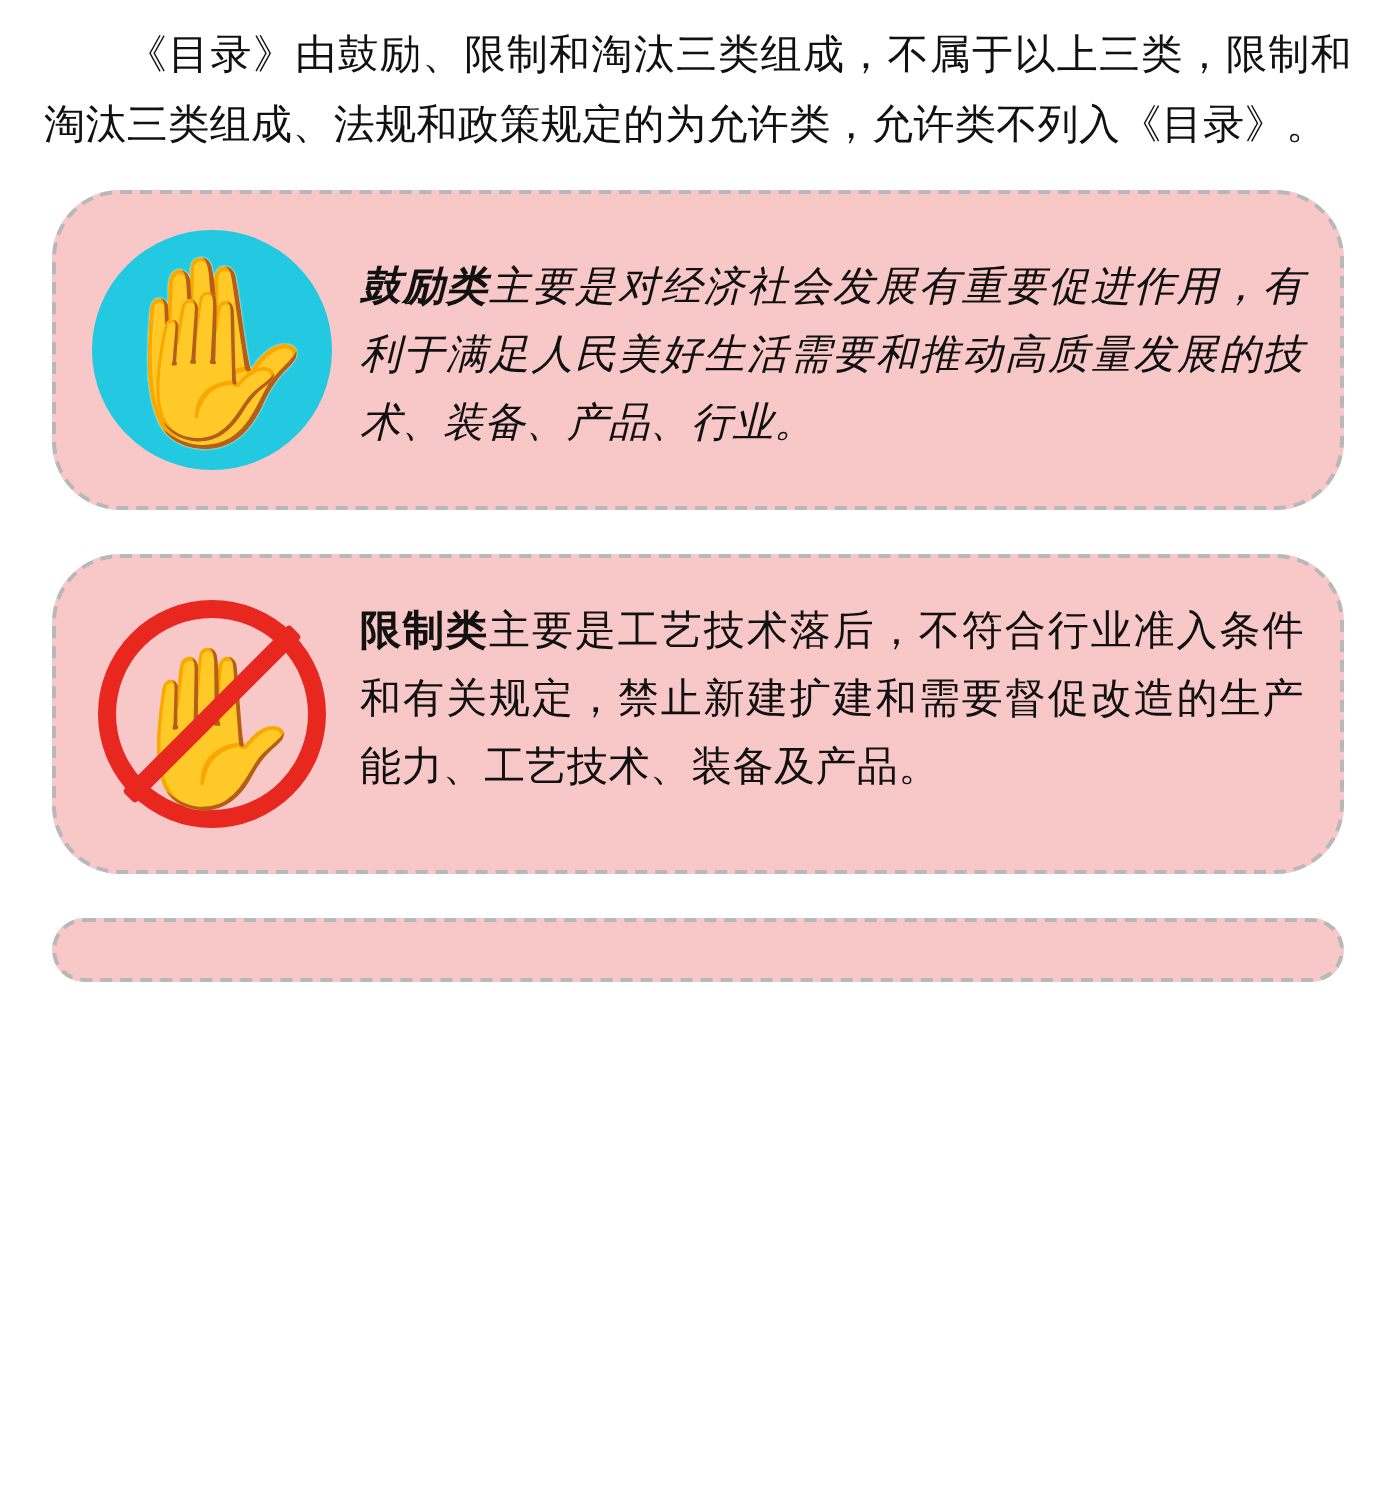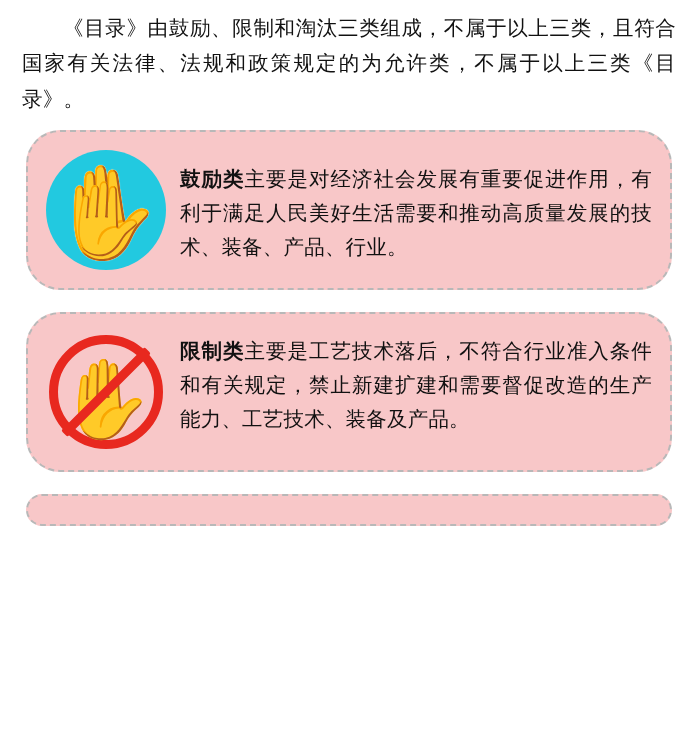--- a/index.html
+++ b/index.html
@@ -61,21 +61,21 @@
     font-size: 20.5px;
     line-height: 1.66;
     letter-spacing: 0.2px;
     text-align: justify;
     color: #111111;
     padding-top: 10px;
   }
   .card-text .kw {
     font-weight: bold;
   }
-  .card-1 .card-text { padding-top: 16px; }
+  .card-1 .card-text { padding-top: 16px; font-style: italic; }
   .card-2 .card-text { padding-top: 6px; }
   .card-3 .card-text { padding-top: 8px; }
 
   
   .icon-encourage {
     width: 120px;
     height: 120px;
     border-radius: 50%;
     background: #22c9e0;
     position: relative;
@@ -147,21 +147,21 @@
     -webkit-text-stroke: 1px #7a1410;
     z-index: 2;
     white-space: nowrap;
   }
 </style>
 </head>
 <body>
 
 <div class="page">
 
-  <p class="intro">《目录》由鼓励、限制和淘汰三类组成，不属于以上三类，且符合国家有关法律、法规和政策规定的为允许类，不属于以上三类《目录》。</p>
+  <p class="intro">《目录》由鼓励、限制和淘汰三类组成，不属于以上三类，限制和淘汰三类组成、法规和政策规定的为允许类，允许类不列入《目录》。</p>
 
   <div class="cards">
 
     <div class="card card-1">
       <div class="card-icon">
         <div class="icon-encourage">
           <span class="hand-back">✋</span>
           <span class="hand-front">✋</span>
         </div>
       </div>

